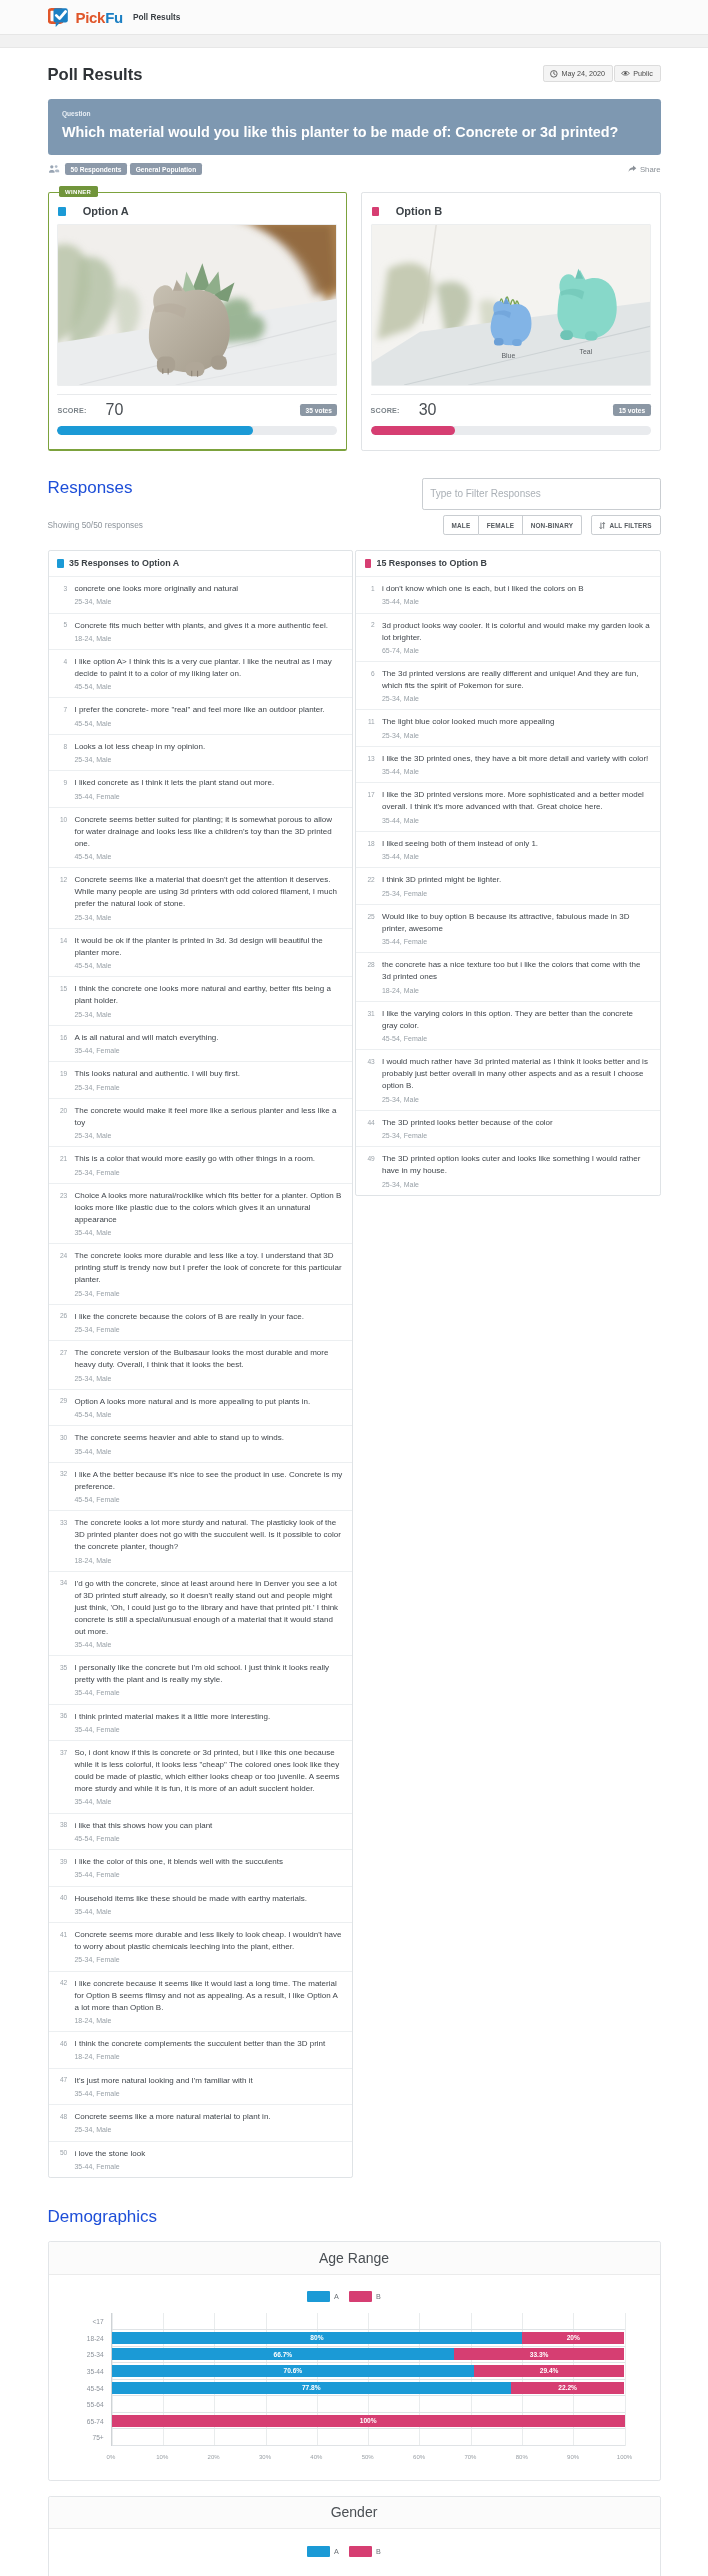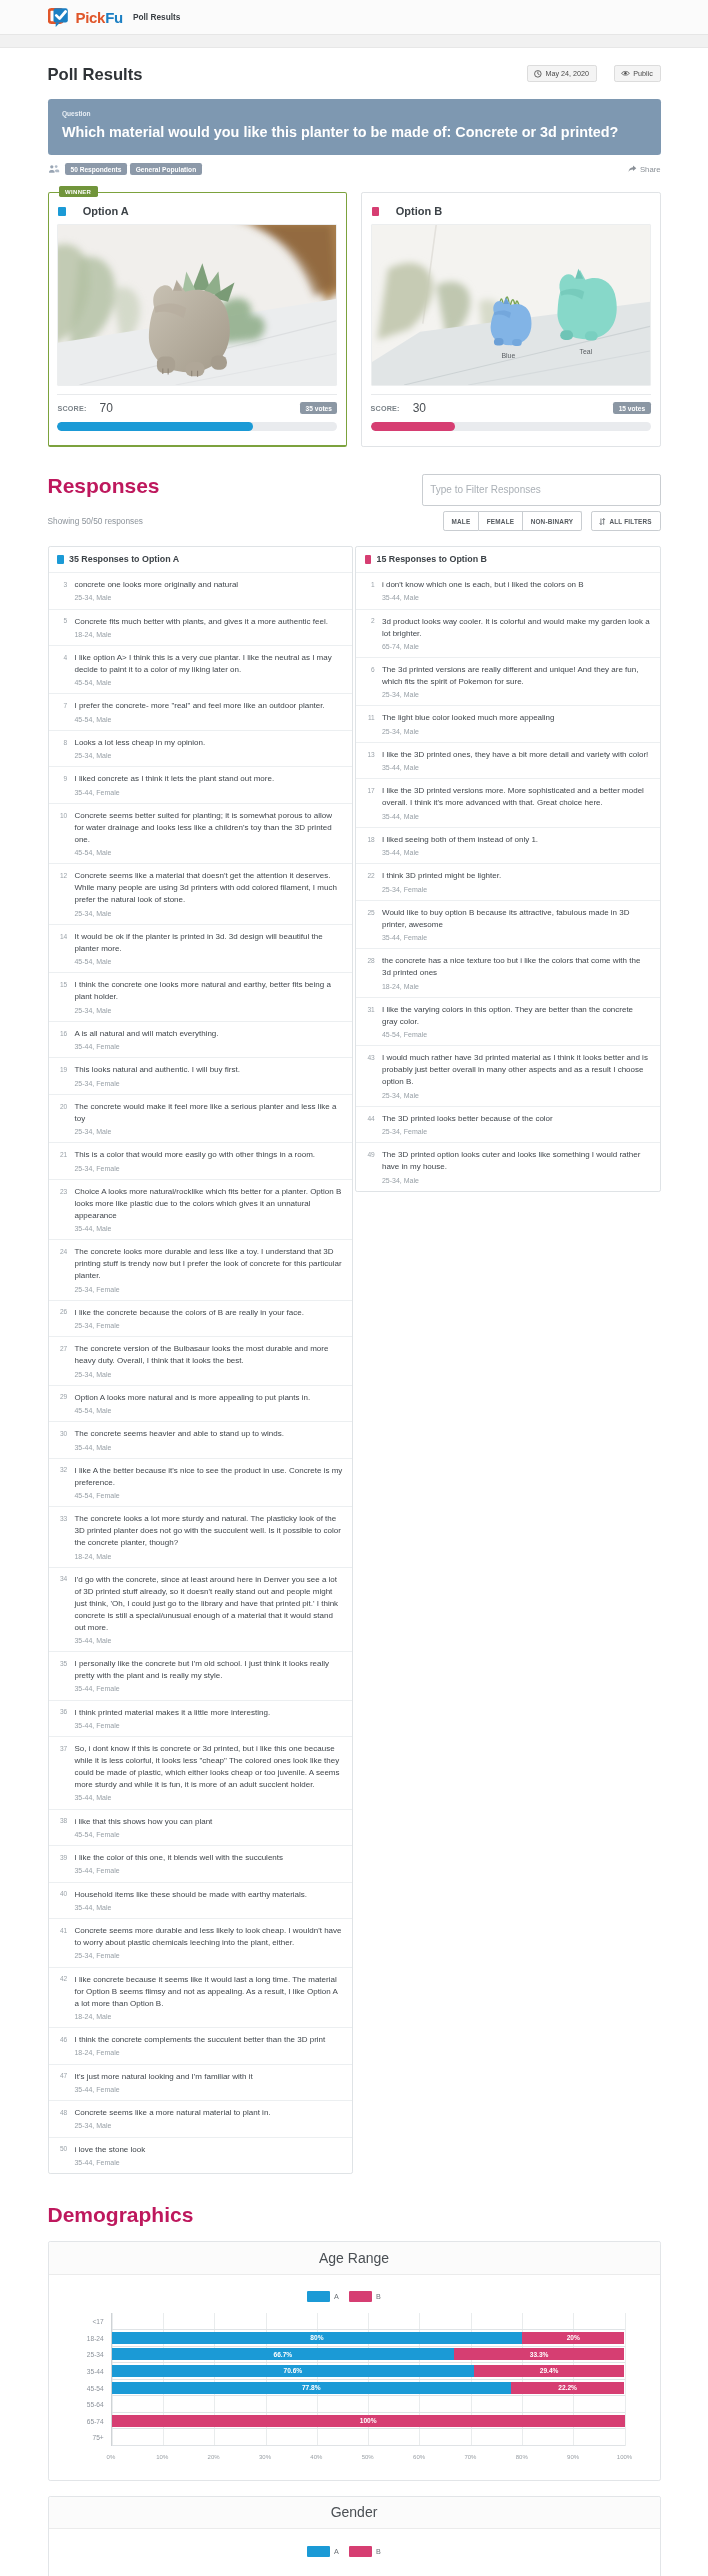--- a/index.html
+++ b/index.html
@@ -6,47 +6,47 @@
   body { width:708px; background:#ffffff; font-family:"Liberation Sans", sans-serif; color:#40464c; }
   .navbar { height:35px; background:#fbfbfb; display:flex; align-items:center; padding-left:48px; border-bottom:0.6px solid #e6e6e6; }
   .brand { display:flex; align-items:center; gap:5.5px; }
   .brand-word { font-size:15px; font-weight:bold; letter-spacing:-0.3px; }
   .brand-word .p1 { color:#e0562a; } .brand-word .p2 { color:#1b7fc3; }
   .nav-title { font-size:8.3px; font-weight:bold; color:#3a3f44; margin-left:10px; }
   .subband { height:13.3px; background:#f1f1f1; border-bottom:0.6px solid #e7e7e7; }
   .container { width:613px; margin:0 auto; }
   .page-head { display:flex; justify-content:space-between; align-items:flex-start; margin-top:16.6px; }
   .page-head h1 { font-size:16.6px; color:#2f3337; font-weight:bold; }
-  .head-badges { display:flex; gap:17px; }
+  .head-badges { display:flex; gap:1px; }
   .pill-light { display:inline-flex; align-items:center; gap:3.3px; background:#f4f4f4; border:0.6px solid #dcdcdc; border-radius:2.2px; padding:3.3px 6.6px; font-size:7.2px; color:#4a4a4a; }
   .question-panel { margin-top:14.4px; background:#7e98b1; border-radius:3.3px; padding:11px 14.4px 14.4px 14.4px; }
   .q-label { color:#e8eef4; font-size:6.6px; font-weight:bold; margin-bottom:5.5px; }
   .q-text { color:#ffffff; font-size:14.4px; font-weight:bold; line-height:1.25; }
   .meta-row { margin-top:7.7px; display:flex; align-items:center; }
   .meta-pills { display:flex; align-items:center; gap:3.3px; flex:1; }
   .pill-slate { background:#8c99a9; color:#fff; font-size:6.6px; font-weight:bold; border-radius:2.2px; padding:2.8px 5.5px; }
   .share-link { color:#8a9097; font-size:7.7px; display:inline-flex; align-items:center; gap:2.8px; text-decoration:none; }
   .options-grid { display:grid; grid-template-columns:1fr 1fr; gap:13.3px; margin-top:16.6px; }
   .option-card { background:#fff; border:0.6px solid #e0e3e6; border-radius:2.2px; padding:8.9px; position:relative; }
   .option-card.winner { border:1.1px solid #7ca23d; border-bottom-width:2.8px; }
   .winner-badge { position:absolute; top:-7.2px; left:10px; background:#71953b; color:#fff; font-size:6px; font-weight:bold; letter-spacing:0.3px; padding:2.8px 6.6px; border-radius:1.7px; }
   .option-head { display:flex; align-items:center; gap:17px; margin:3.3px 0 6.6px 1.1px; }
   .chip { width:7.2px; height:9.4px; border-radius:1.1px; display:inline-block; }
   .option-name { font-size:11px; font-weight:bold; color:#3c4247; }
   .option-img { width:100%; height:162px; border:0.6px solid #eceeef; border-radius:1.1px; overflow:hidden; }
   .option-img svg { width:100%; height:100%; display:block; }
   .score-divider { border:none; border-top:0.6px solid #e8eaec; margin:7.7px 0 6.6px 0; }
   .score-row { display:flex; align-items:center; }
   .score-label { font-size:7.2px; color:#7a8288; font-weight:bold; letter-spacing:0.2px; }
-  .score-value { font-size:12px; color:#4a4f54; margin-left:13px; flex:1; }
+  .score-value { font-size:16px; color:#4a4f54; margin-left:19px; flex:1; }
   .votes-badge { background:#8b97a4; color:#fff; font-size:6.6px; font-weight:bold; border-radius:2.2px; padding:2.2px 5.5px; }
   .progress { margin:6.6px 0 5.5px 0; height:8.9px; border-radius:4.4px; background:#e9ebee; overflow:hidden; }
   .progress .fill { height:100%; border-radius:4.4px; }
   .responses-head { display:flex; justify-content:space-between; align-items:flex-start; margin-top:26.6px; }
-  .responses-head h2, .demo-h2 { font-size:21px; font-weight:bold; color:#be185d; }
+  .responses-head h2, .demo-h2 { font-size:17px; font-weight:normal; color:#1d4ed8; }
   .filter-input { width:239px; height:32px; border:0.6px solid #c9cdd1; border-radius:2.2px; font-size:10px; color:#444; padding:0 7.7px; font-family:"Liberation Sans", sans-serif; }
   .filter-input::placeholder { color:#aab0b6; }
   .responses-sub { display:flex; justify-content:space-between; align-items:center; margin-top:5.5px; }
   .showing-text { font-size:8.3px; color:#8d949b; }
   .filter-buttons { display:flex; align-items:center; }
   .btn-group { display:flex; }
   .fbtn { background:#fff; border:0.6px solid #c9cdd1; color:#555a5f; font-size:6.4px; font-weight:bold; letter-spacing:0.2px; padding:5.5px 7.7px; cursor:pointer; font-family:"Liberation Sans", sans-serif; }
   .btn-group .fbtn + .fbtn { border-left:none; }
   .btn-group .fbtn:first-child { border-radius:2.2px 0 0 2.2px; }
   .btn-group .fbtn:last-child { border-radius:0 2.2px 2.2px 0; }

